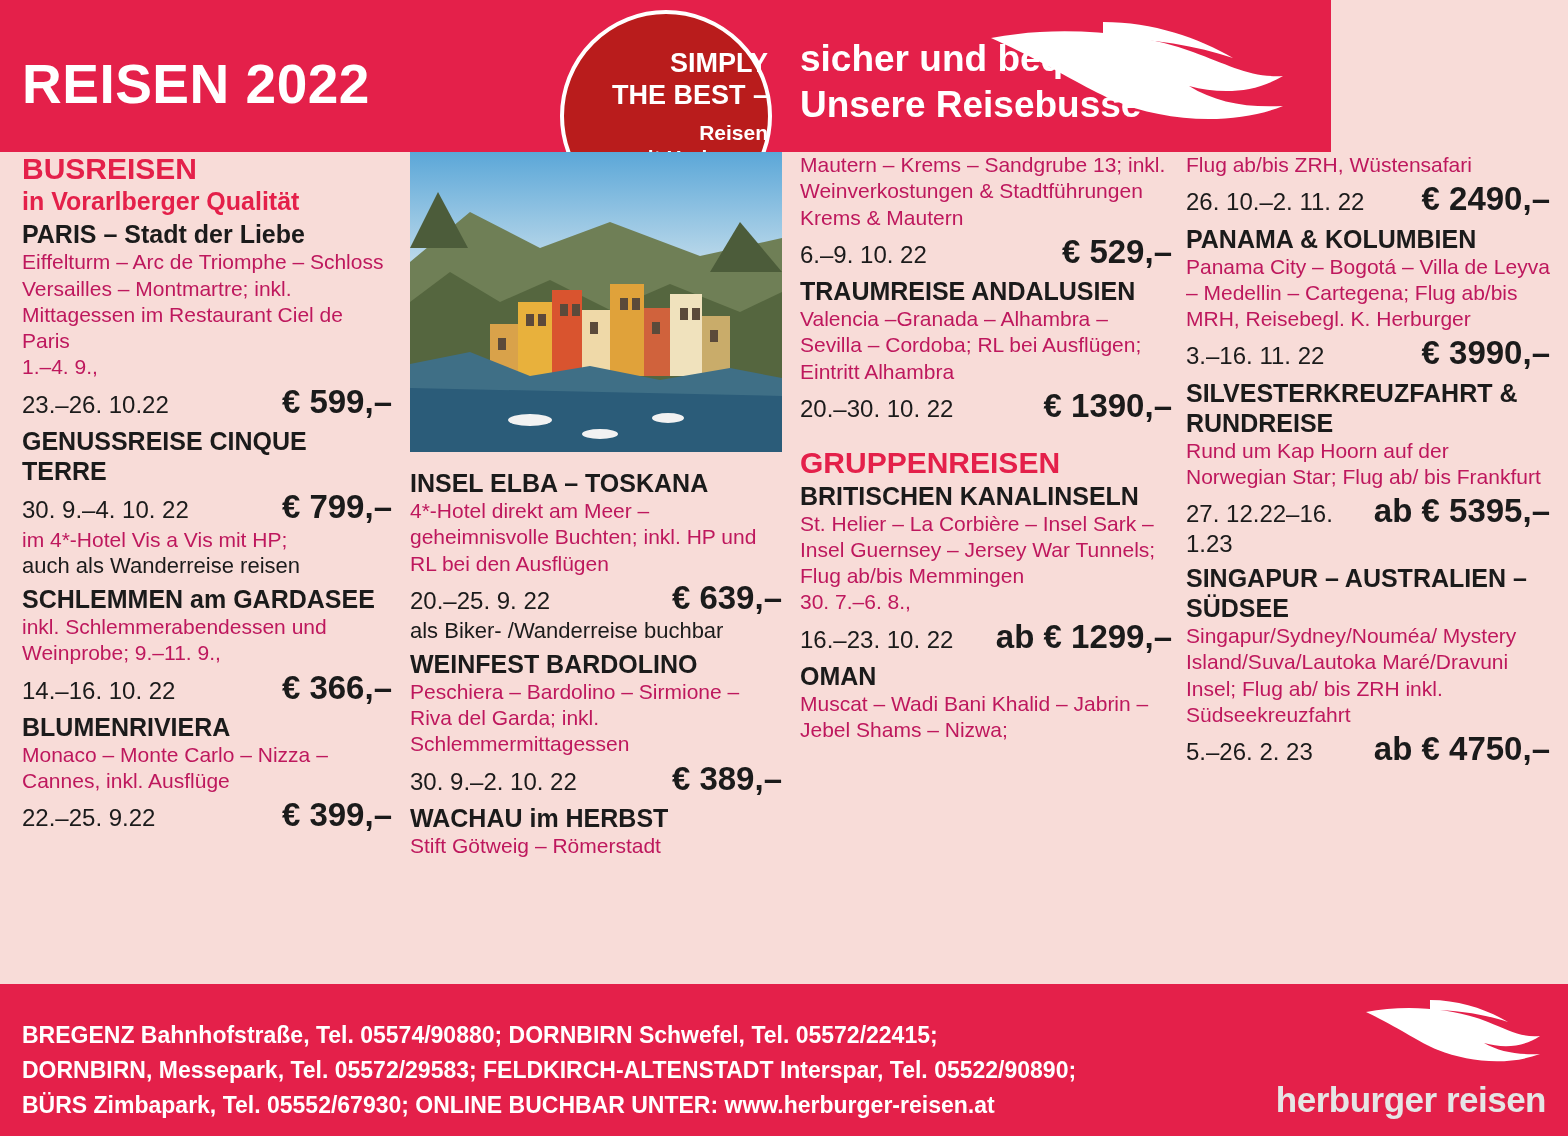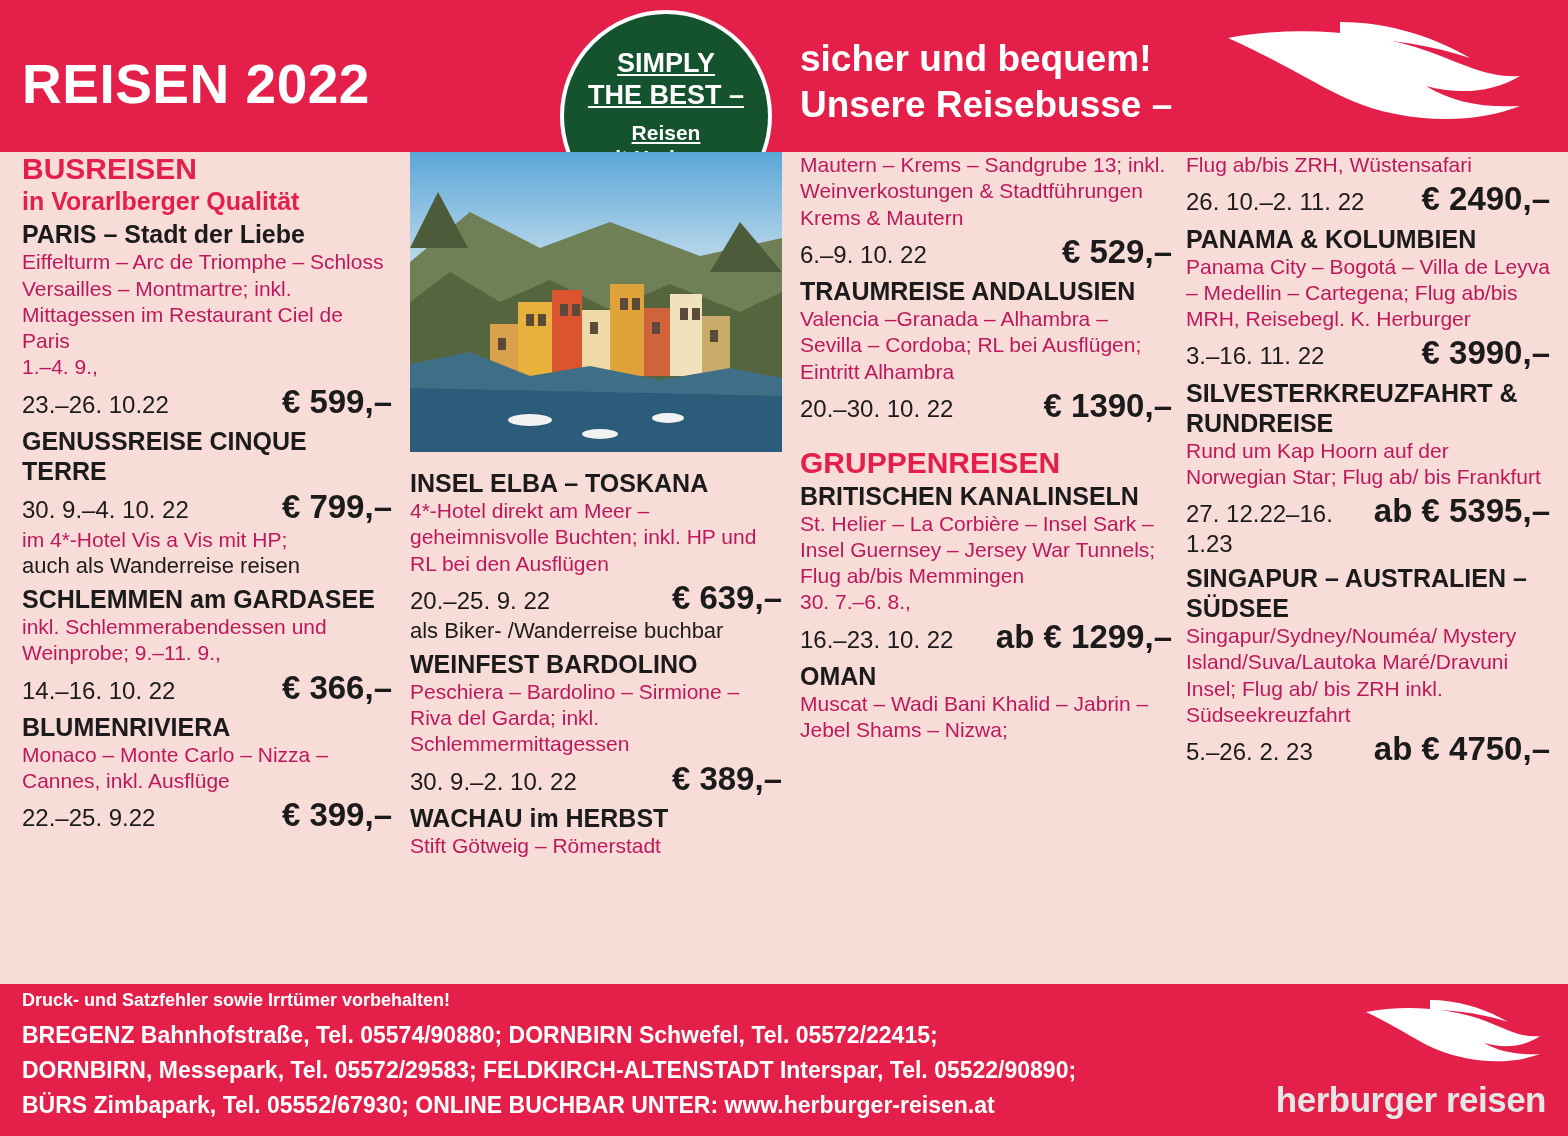--- a/index.html
+++ b/index.html
@@ -19,21 +19,21 @@
     height: 1136px;
     position: relative;
     background: #f8dcd8;
     box-sizing: border-box;
   }
 
   
   .header {
     position: absolute;
     left: 0; top: 0;
-    width: 1568px;
+    width: 1331px;
     height: 152px;
     background: #e4204a;
     overflow: hidden;
   }
   .header-title {
     position: absolute;
     left: 22px;
     top: 52px;
     color: #ffffff;
     font-size: 55px;
@@ -41,26 +41,25 @@
     letter-spacing: 0.5px;
     font-family: "Liberation Sans", sans-serif;
   }
   .badge {
     position: absolute;
     left: 560px;
     top: 10px;
     width: 212px;
     height: 212px;
     border-radius: 50%;
-    background: #14532d;
+    background: #b91c1c;
     border: 4px solid #ffffff;
     color: #ffffff;
-    text-align: center;
+    text-align: right;
     box-sizing: border-box;
-    text-decoration: underline;
   }
   .badge-l1 {
     margin-top: 34px;
     font-size: 27px;
     font-weight: bold;
     line-height: 1.18;
   }
   .badge-l2 {
     font-size: 27px;
     font-weight: bold;
@@ -436,21 +435,20 @@
         <div class="priceline">
           <span class="date">5.–26. 2. 23</span>
           <span class="price">ab € 4750,–</span>
         </div>
       </div>
     </div>
 
   </div>
 
   <div class="footer">
-    <div class="disclaimer">Druck- und Satzfehler sowie Irrtümer vorbehalten!</div>
     <div class="addresses">
       <div>BREGENZ Bahnhofstraße, Tel. 05574/90880; DORNBIRN Schwefel, Tel. 05572/22415;</div>
       <div>DORNBIRN, Messepark, Tel. 05572/29583; FELDKIRCH-ALTENSTADT Interspar, Tel. 05522/90890;</div>
       <div>BÜRS Zimbapark, Tel. 05552/67930; ONLINE BUCHBAR UNTER: www.herburger-reisen.at</div>
     </div>
     <div class="logo-wrap">
       <svg class="bird-footer" viewBox="0 0 180 70">
         <path fill="#ffffff" d="M4 14 C44 6 92 10 126 24 C146 32 160 40 178 38 C160 50 140 50 122 45 C138 54 156 57 178 56 C146 68 106 64 76 52 C54 43 38 30 4 14 Z"></path>
         <path fill="#ffffff" d="M68 2 C98 2 126 12 146 24 C124 17 98 12 68 12 Z"></path>
       </svg>

